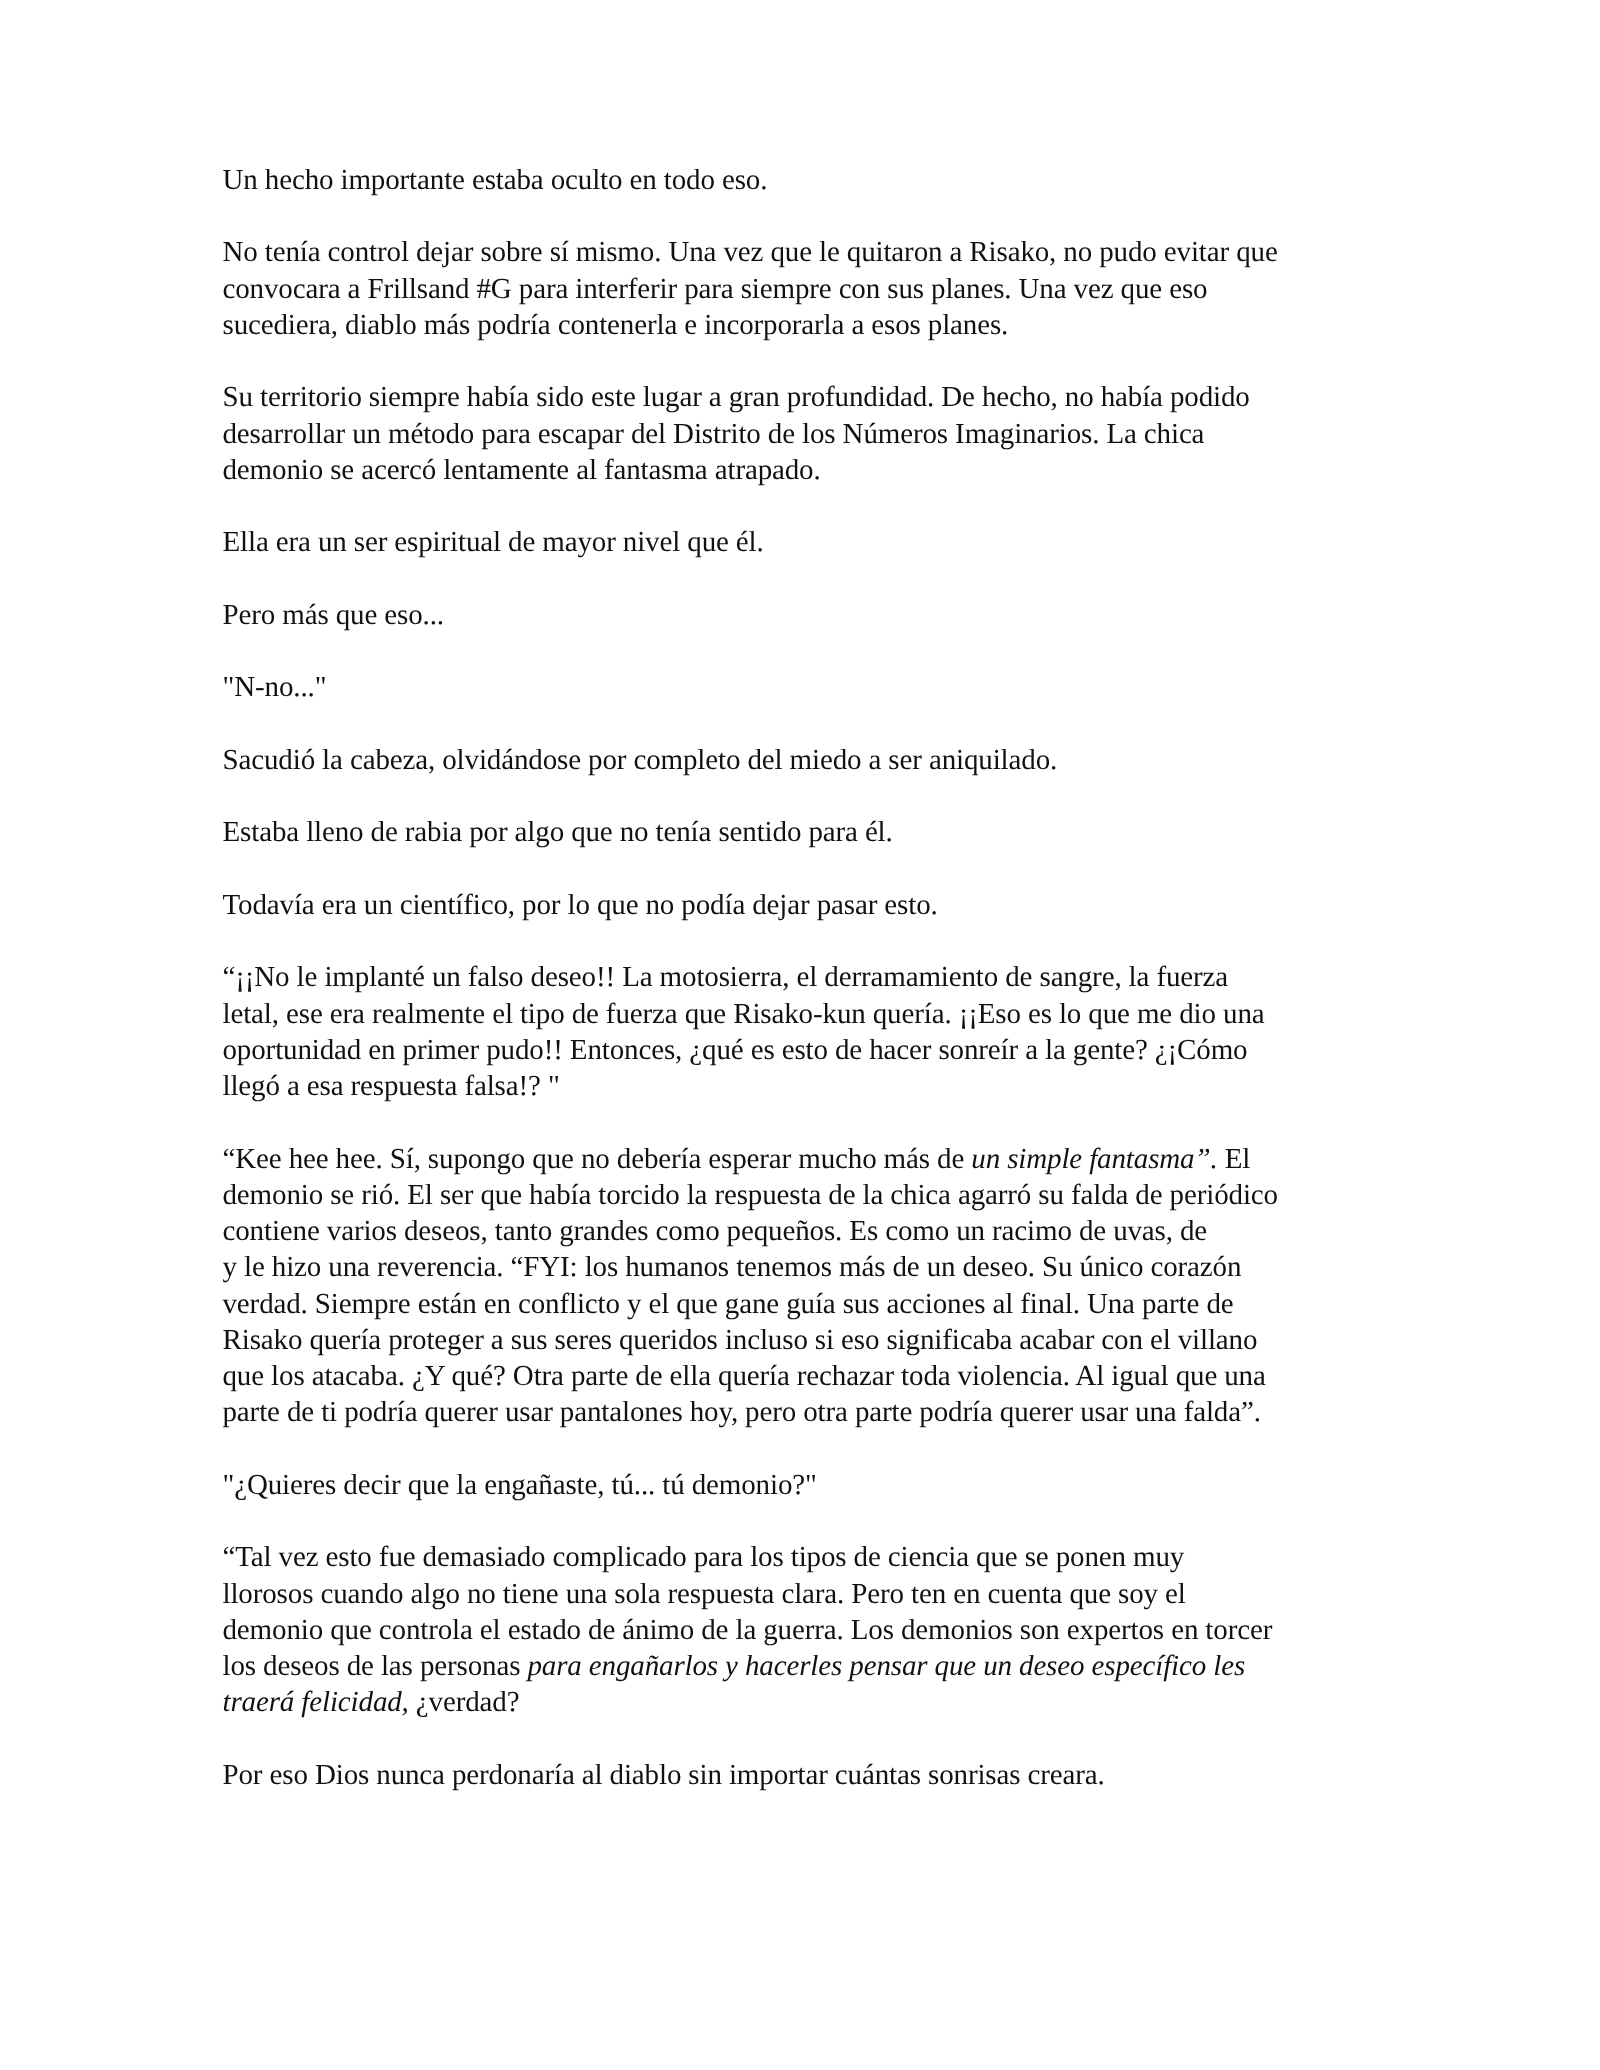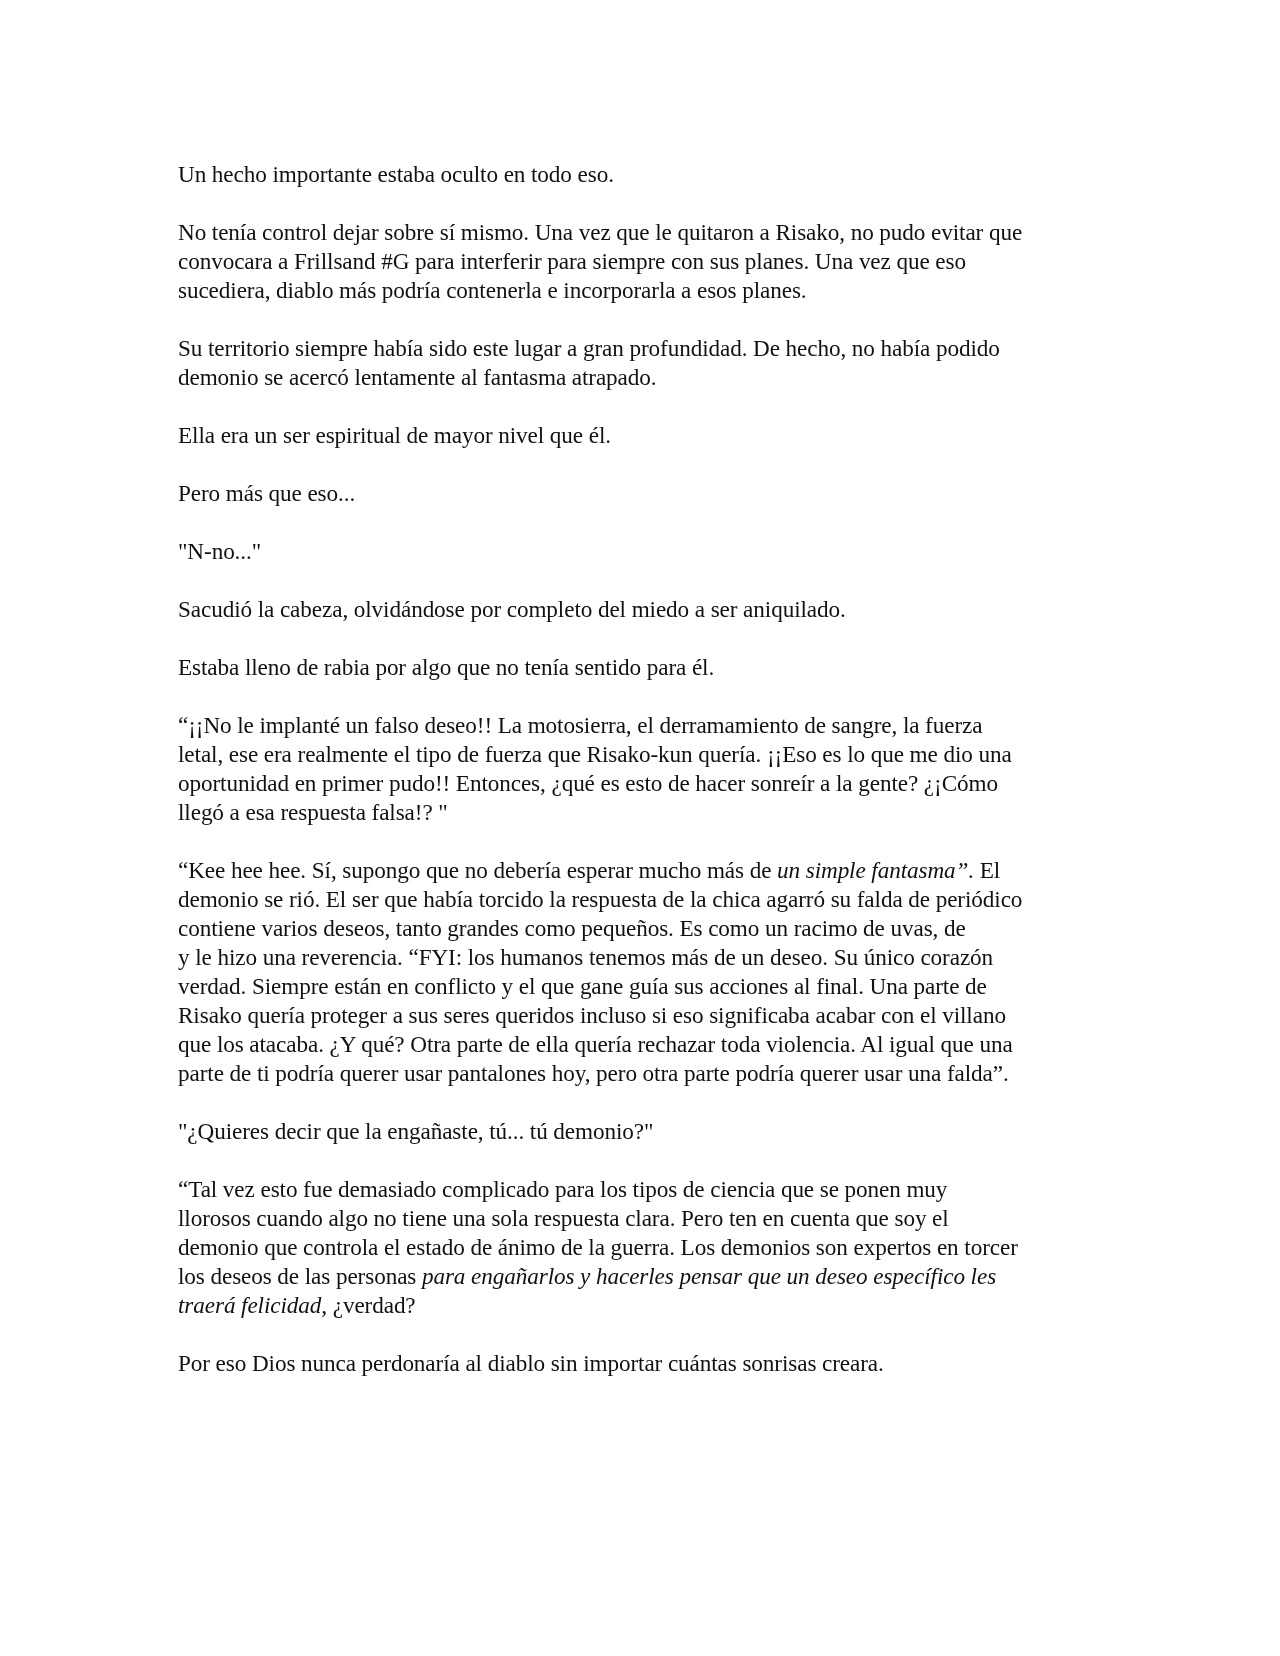--- a/index.html
+++ b/index.html
@@ -1,18 +1,18 @@
 <!DOCTYPE html>
 <html><head>
 <meta charset="utf-8">
 <style>
   html, body { margin: 0; padding: 0; background: #ffffff; }
   body { width: 1280px; height: 1656px; position: relative; overflow: hidden; }
   .page {
-    position: absolute; left: 178px; top: 160px; width: 950px;
+    position: absolute; left: 178px; top: 130px; width: 950px;
     font-family: "Liberation Serif", "DejaVu Serif", serif;
     font-size: 23.2px; line-height: 29px; color: #111111;
     letter-spacing: -0.1px;
   }
   .para { margin: 0 0 29px 0; }
   .line { display: block; white-space: nowrap; }
   .it { font-style: italic; }
 </style>
 </head>
 <body>
@@ -21,36 +21,40 @@
     <p class="para">
       <span class="line"><span>Un hecho importante estaba oculto en todo eso.</span></span>
     </p>
     <p class="para">
       <span class="line"><span>No tenía control dejar sobre sí mismo. Una vez que le quitaron a Risako, no pudo evitar que</span></span>
       <span class="line"><span>convocara a Frillsand #G para interferir para siempre con sus planes. Una vez que eso</span></span>
       <span class="line"><span>sucediera, diablo más podría contenerla e incorporarla a esos planes.</span></span>
     </p>
     <p class="para">
       <span class="line"><span>Su territorio siempre había sido este lugar a gran profundidad. De hecho, no había podido</span></span>
+      <span class="line"><span>desarrollar un método para escapar del Distrito de los Números Imaginarios. La chica</span></span>
       <span class="line"><span>demonio se acercó lentamente al fantasma atrapado.</span></span>
     </p>
     <p class="para">
       <span class="line"><span>Ella era un ser espiritual de mayor nivel que él.</span></span>
     </p>
     <p class="para">
       <span class="line"><span>Pero más que eso...</span></span>
     </p>
     <p class="para">
       <span class="line"><span>"N-no..."</span></span>
     </p>
     <p class="para">
       <span class="line"><span>Sacudió la cabeza, olvidándose por completo del miedo a ser aniquilado.</span></span>
     </p>
     <p class="para">
       <span class="line"><span>Estaba lleno de rabia por algo que no tenía sentido para él.</span></span>
+    </p>
+    <p class="para">
+      <span class="line"><span>Todavía era un científico, por lo que no podía dejar pasar esto.</span></span>
     </p>
     <p class="para">
       <span class="line"><span>“¡¡No le implanté un falso deseo!! La motosierra, el derramamiento de sangre, la fuerza</span></span>
       <span class="line"><span>letal, ese era realmente el tipo de fuerza que Risako-kun quería. ¡¡Eso es lo que me dio una</span></span>
       <span class="line"><span>oportunidad en primer pudo!! Entonces, ¿qué es esto de hacer sonreír a la gente? ¿¡Cómo</span></span>
       <span class="line"><span>llegó a esa respuesta falsa!? "</span></span>
     </p>
     <p class="para">
       <span class="line"><span>“Kee hee hee. Sí, supongo que no debería esperar mucho más de </span><span class="it">un simple fantasma”.</span><span> El</span></span>
       <span class="line"><span>demonio se rió. El ser que había torcido la respuesta de la chica agarró su falda de periódico</span></span>

